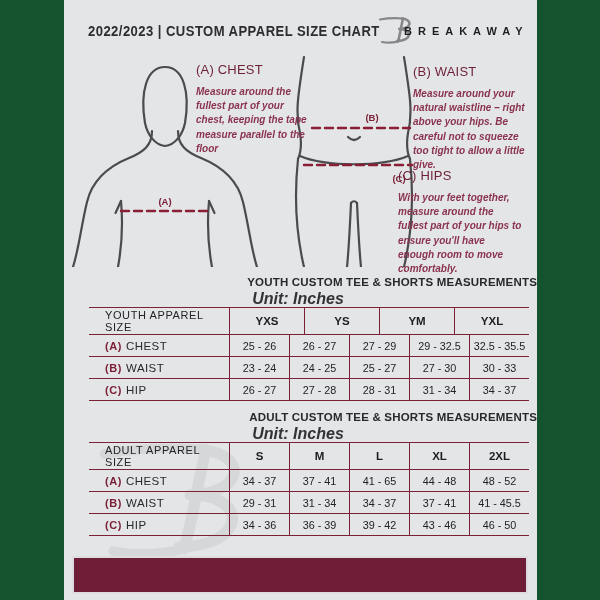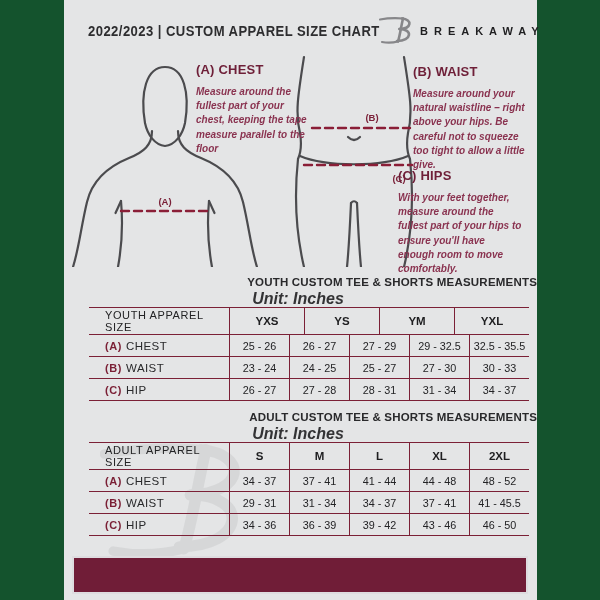--- a/index.html
+++ b/index.html
@@ -5,32 +5,32 @@
   html,body{margin:0;padding:0;background:#000;}
   .stage{position:relative;width:600px;height:600px;background:#14532d;overflow:hidden;
          font-family:"Liberation Sans",sans-serif;}
   .paper{position:absolute;left:64px;top:0;width:473px;height:600px;background:#e4e5e6;}
 
   
   .hdr-title{position:absolute;left:24px;top:23px;font-size:14.5px;font-weight:800;
              color:#2d2d2f;letter-spacing:.5px;transform:scaleX(.9);transform-origin:left top;
              white-space:nowrap;}
   .logo{position:absolute;left:315px;top:13px;width:34px;height:32px;}
-  .brand{position:absolute;left:356px;top:25px;font-size:11px;font-weight:700;color:#1f1f21;
+  .brand{position:absolute;left:340px;top:25px;font-size:11px;font-weight:700;color:#1f1f21;
          letter-spacing:6px;white-space:nowrap;}
 
   
   .figs{position:absolute;left:0;top:55px;width:473px;height:212px;}
   .figs path{fill:none;stroke:#4b4b4e;stroke-width:2.2;stroke-linecap:round;}
   .figs .dash{stroke:#8a1e37;stroke-width:2.4;stroke-dasharray:8 5;}
   .figs text{font-family:"Liberation Sans",sans-serif;font-size:9.5px;font-weight:700;fill:#7a2038;}
 
   
   .instr{position:absolute;}
-  .instr h3{margin:0 0 8px 0;font-size:13px;font-weight:700;color:#6e1f38;letter-spacing:.2px;}
+  .instr h3{margin:0 0 8px 0;font-size:13px;font-weight:400;color:#6e1f38;letter-spacing:.2px;}
   .instr p{margin:0;font-size:10px;font-style:italic;font-weight:700;color:#8a3350;line-height:1.42;}
   .instr-chest{left:132px;top:62px;width:118px;}
   .instr-waist{left:349px;top:64px;width:122px;}
   .instr-hips{left:334px;top:168px;width:124px;}
 
   
   .sec-title{position:absolute;left:0;width:473px;text-align:right;font-size:11.5px;
              font-weight:800;color:#29292b;letter-spacing:.2px;}
   .sec-unit{position:absolute;left:0;width:468px;text-align:center;font-size:16px;
             font-style:italic;font-weight:600;color:#333335;}
@@ -184,21 +184,21 @@
         <div class="cell val szh">XL</div>
         <div class="cell val szh">2XL</div>
       </div>
       <div class="trow data">
         <div class="cell lbl">
           <span class="pfx">(A)</span>
           <span class="rowlbl">CHEST</span>
         </div>
         <div class="cell val">34 - 37</div>
         <div class="cell val">37 - 41</div>
-        <div class="cell val">41 - 44</div>
+        <div class="cell val">41 - 65</div>
         <div class="cell val">44 - 48</div>
         <div class="cell val">48 - 52</div>
       </div>
       <div class="trow data">
         <div class="cell lbl">
           <span class="pfx">(B)</span>
           <span class="rowlbl">WAIST</span>
         </div>
         <div class="cell val">29 - 31</div>
         <div class="cell val">31 - 34</div>

